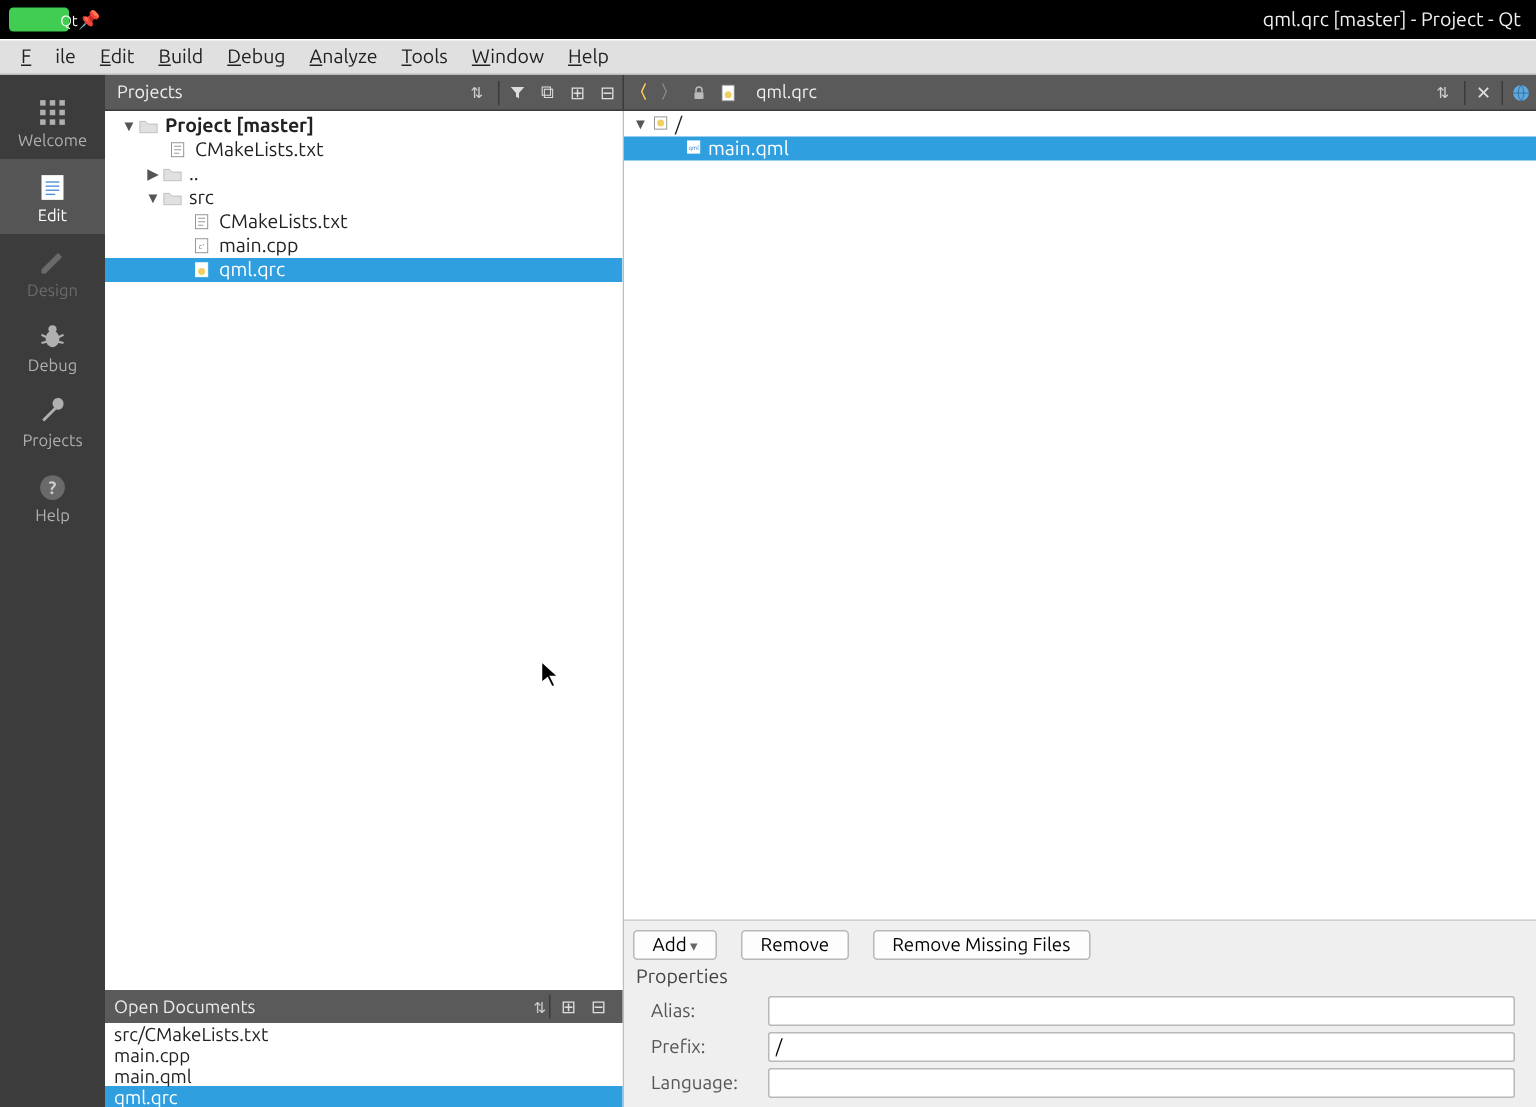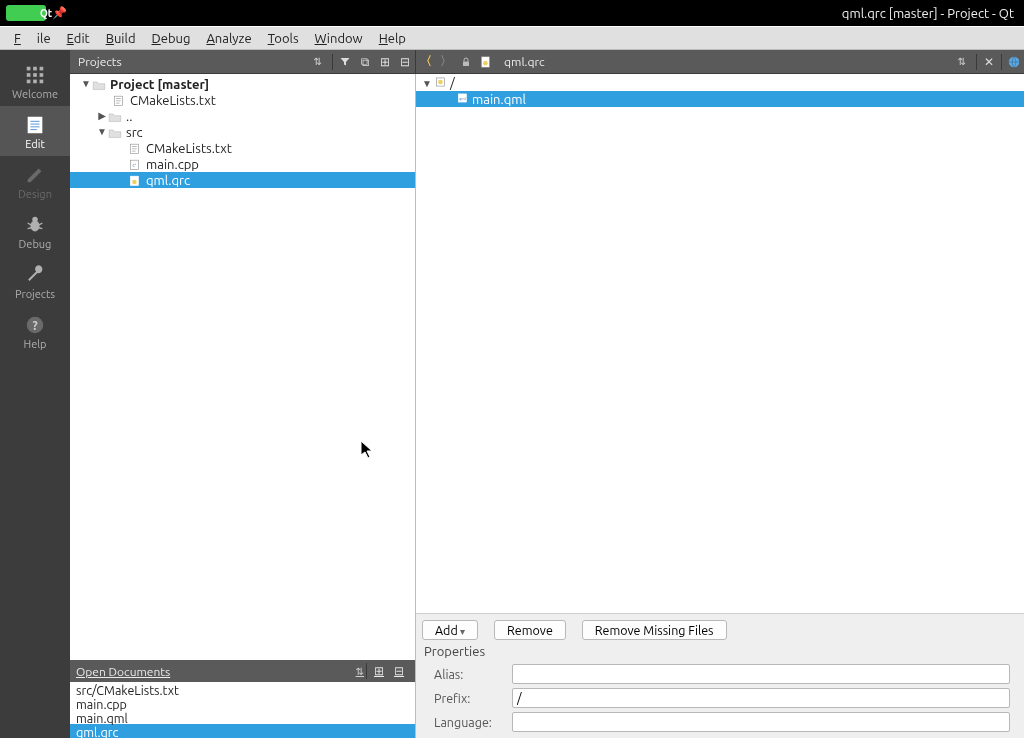--- a/index.html
+++ b/index.html
@@ -3,21 +3,21 @@
 <meta charset="utf-8">
 <style>
   * { box-sizing: border-box; margin: 0; padding: 0; font-family: -apple-system, BlinkMacSystemFont, "Segoe UI", Ubuntu, sans-serif; }
   html, body { width: 1024px; height: 738px; overflow: hidden; background: #3a3a3a; color: #222; font-size: 13px; }
   .root { display: flex; flex-direction: column; width: 100%; height: 100%; }
 
   
   .titlebar { height: 26px; background: #000; color: #f0f0f0; display: flex; align-items: center; padding: 0 6px; font-size: 13px; }
   .titlebar .tb-left { display: flex; align-items: center; gap: 6px; }
   .titlebar .tb-title { flex: 1; text-align: right; padding-right: 4px; white-space: nowrap; overflow: hidden; }
-  .qt-logo { width: 16px; height: 16px; background: #41cd52; border-radius: 3px; display:flex;align-items:center;justify-content:center;color:#fff;font-size:10px;font-weight:bold;padding-left:40px;}
+  .qt-logo { width: 16px; height: 16px; background: #41cd52; border-radius: 3px; display:flex;align-items:center;justify-content:center;color:#fff;font-size:10px;font-weight:normal;padding-left:40px;}
   .pin-icon { color:#ccc; font-size:12px; }
 
   
   .menubar { height: 24px; background: #e0e0e0; display: flex; align-items: center; padding: 0 6px; gap: 0; border-top:1px solid #fff; border-bottom:1px solid #bbb;}
   .menubar span { padding: 2px 8px; cursor: default; }
   .menubar span u { text-decoration: underline; }
 
   
   .body { flex: 1; display: flex; min-height: 0; }
 
@@ -56,21 +56,21 @@
   .node .foldr { width:14px;height:12px; margin-right:4px; display:inline-block;}
   .node .file  { width:14px;height:12px; margin-right:4px; display:inline-block;}
   .node.sel { background:#2f9fe0; color:#fff;}
   .node.bold { font-weight:bold; }
   .ind1{padding-left:10px}.ind2{padding-left:26px}.ind3{padding-left:42px}.ind4{padding-left:58px}
 
   .folder-svg{fill:#e0e0e0;stroke:#888;stroke-width:.5}
   .lines-ico svg rect{fill:none;stroke:#888;} .lines-ico svg line{stroke:#888}
 
   
-  .opendocs-bar { height:22px;background:#5a5a5a;color:#eaeaea;display:flex;align-items:center;padding:0 6px;font-size:12px;text-decoration:underline;}
+  .opendocs-bar { height:22px;background:#5a5a5a;color:#eaeaea;display:flex;align-items:center;padding:0 6px;font-size:12px;}
   .opendocs-bar .spacer{flex:1}
   .opendocs-list { background:#fff; }
   .opendocs-list .od-item{ padding:1px 6px; font-size:12.5px; height:14px; line-height:14px; white-space:nowrap;}
   .opendocs-list .od-item.sel{ background:#2f9fe0;color:#fff;}
 
   
   .rightpane { flex:1; display:flex; flex-direction:column; background:#fff;}
   .res-tree { flex:1; overflow:auto; padding-top:1px; font-size:13px;}
   .res-node { display:flex;align-items:center;height:16px;padding-left:6px;}
   .res-node.sel { background:#2f9fe0;color:#fff;}

